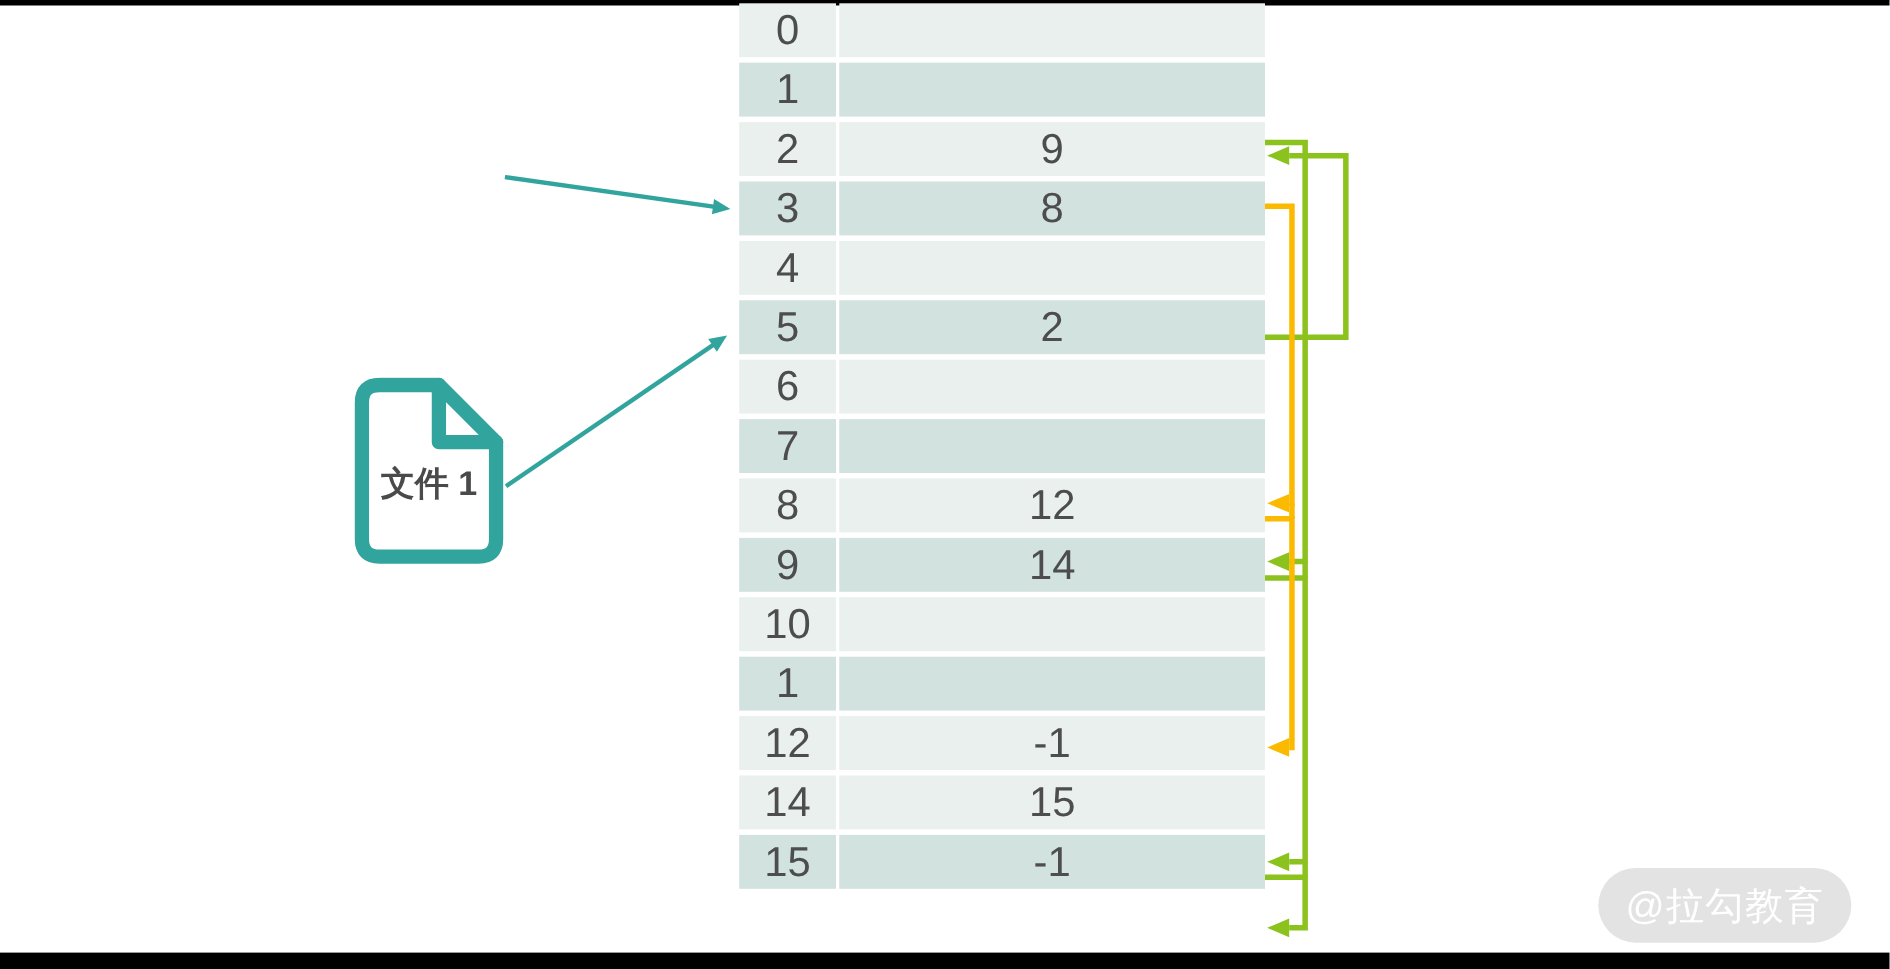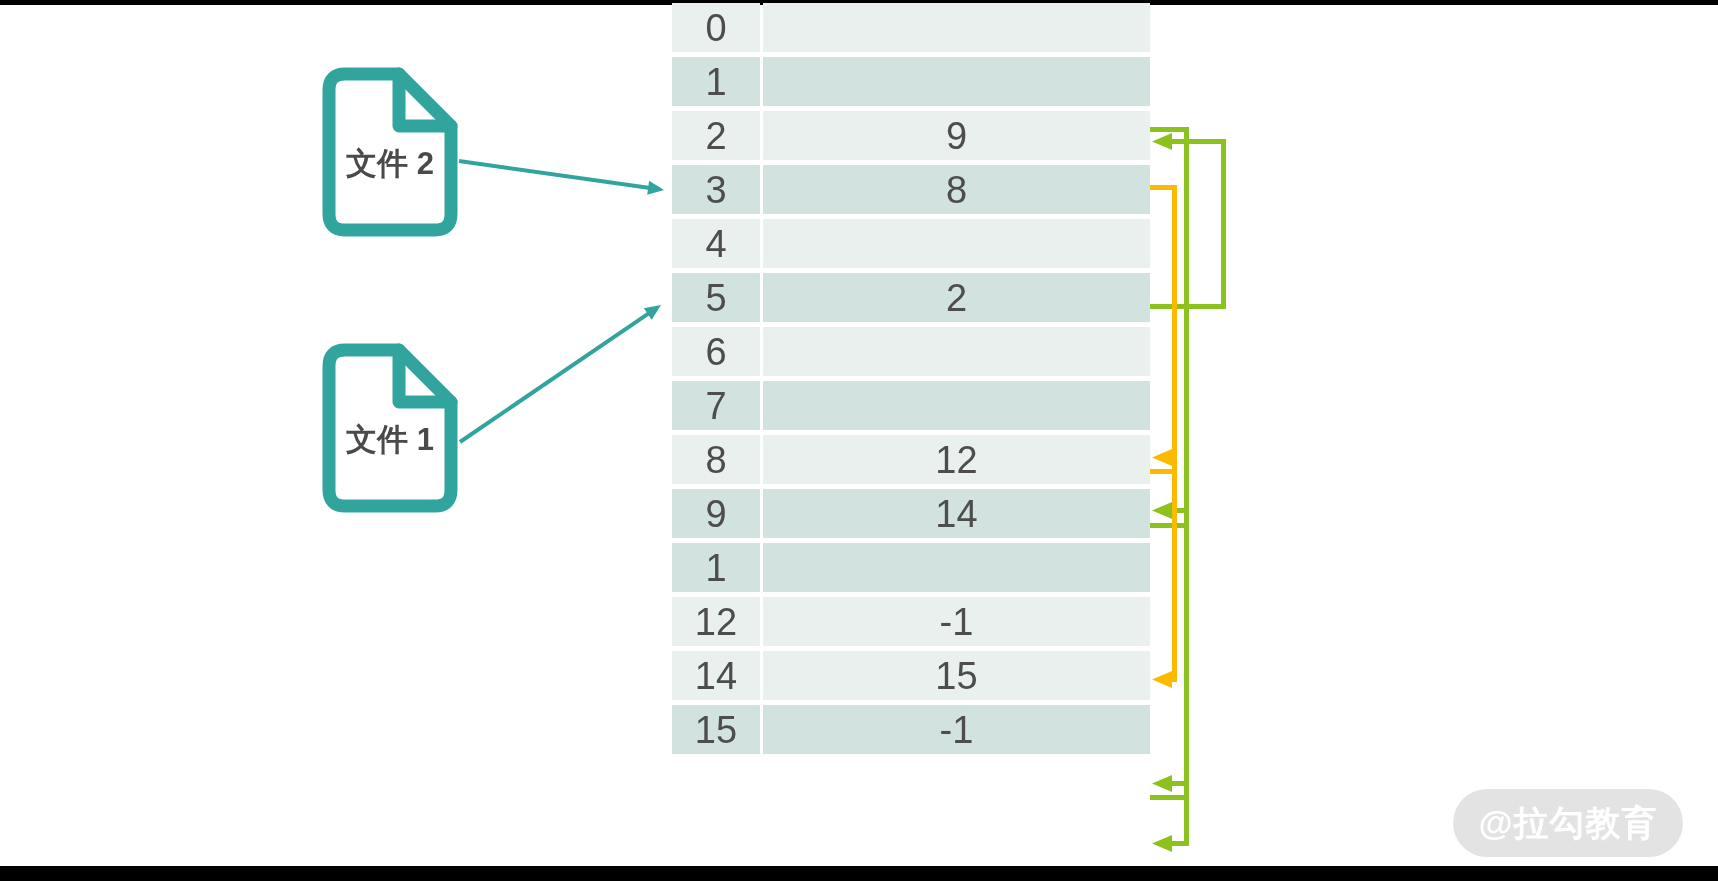--- a/index.html
+++ b/index.html
@@ -31,37 +31,30 @@
       text-align:center;font-size:31px;font-weight:bold;
       color:var(--label,#4a4a4a);white-space:nowrap;}
 
   
   #arrows{position:absolute;left:0;top:0;width:1718px;height:881px;pointer-events:none;}
 
   
   #watermark{position:absolute;left:1453px;top:789px;width:230px;height:68px;
      background:var(--watermark-bg,#e3e3e3);border-radius:34px;
      display:flex;align-items:center;justify-content:center;
-     color:var(--watermark-text,#ffffff);font-size:35px;font-weight:bold;letter-spacing:1px;}
+     color:var(--watermark-text,#ffffff);font-size:35px;font-weight:normal;letter-spacing:1px;}
 </style>
 </head>
 <body>
 
 <div id="canvas">
 
   <div id="bar-top" class="bar"></div>
   <div id="bar-bottom" class="bar"></div>
 
-  <div id="file-card-2" class="file-card">
-    <svg width="136" height="170" viewBox="0 0 136 170">
-      <path class="doc-stroke" d="M77 7 H23 Q7 7 7 23 V147 Q7 163 23 163 H113 Q129 163 129 147 V59 Z" fill="#ffffff" stroke-width="13" stroke-linejoin="round" stroke-linecap="round" stroke="#32A49E"></path>
-      <path class="doc-stroke" d="M77 7 V59 H129" fill="none" stroke-width="13" stroke-linejoin="round" stroke-linecap="round" stroke="#32A49E"></path>
-    </svg>
-    <div class="file-label">文件 2</div>
-  </div>
 
   <div id="file-card-1" class="file-card">
     <svg width="136" height="170" viewBox="0 0 136 170">
       <path class="doc-stroke" d="M77 7 H23 Q7 7 7 23 V147 Q7 163 23 163 H113 Q129 163 129 147 V59 Z" fill="#ffffff" stroke-width="13" stroke-linejoin="round" stroke-linecap="round" stroke="#32A49E"></path>
       <path class="doc-stroke" d="M77 7 V59 H129" fill="none" stroke-width="13" stroke-linejoin="round" stroke-linecap="round" stroke="#32A49E"></path>
     </svg>
     <div class="file-label">文件 1</div>
   </div>
 
   <div id="fat-table">
@@ -109,20 +102,24 @@
       <div class="row light">
         <div class="cell idx">8</div>
         <div class="cell val">12</div>
       </div>
 
       <div class="row dark">
         <div class="cell idx">9</div>
         <div class="cell val">14</div>
       </div>
 
+      <div class="row light">
+        <div class="cell idx">10</div>
+        <div class="cell val"></div>
+      </div>
 
       <div class="row dark">
         <div class="cell idx">1</div>
         <div class="cell val"></div>
       </div>
 
       <div class="row light">
         <div class="cell idx">12</div>
         <div class="cell val">-1</div>
       </div>

